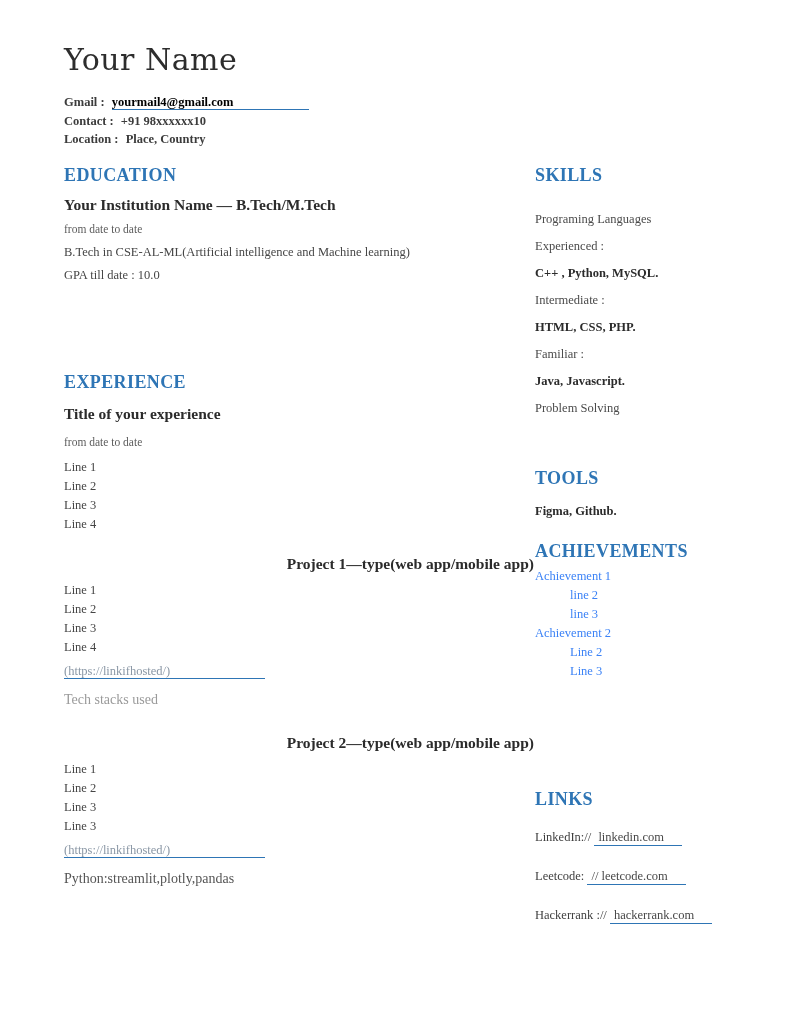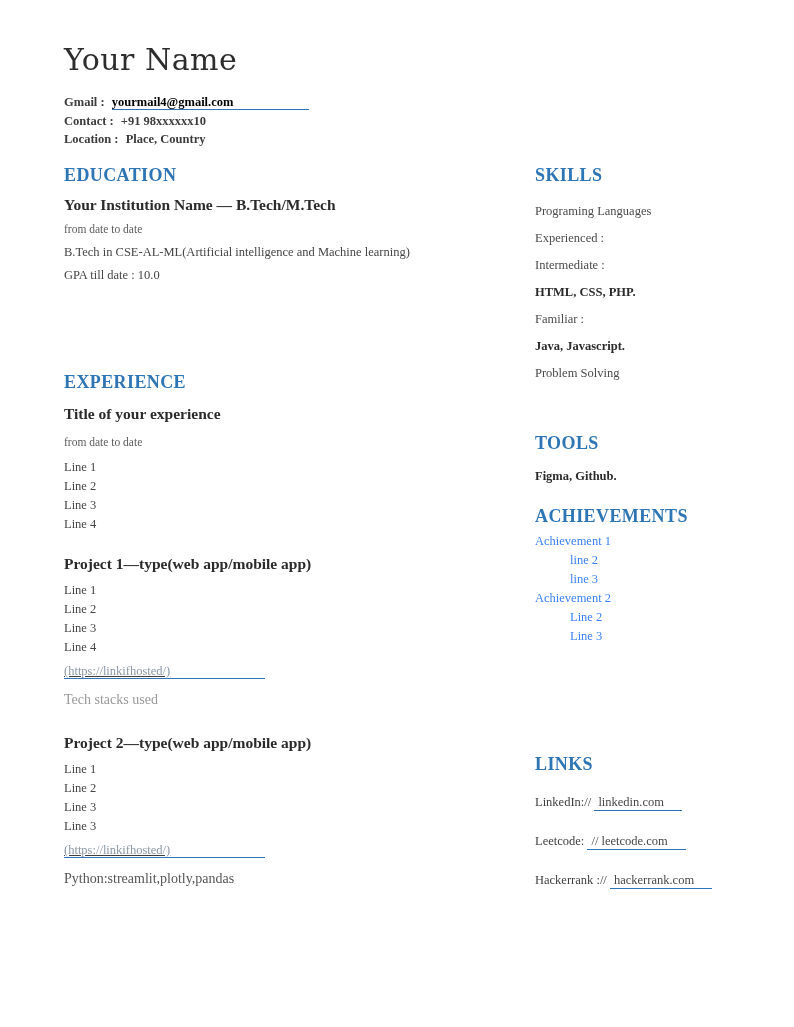--- a/index.html
+++ b/index.html
@@ -47,35 +47,35 @@
   .edu-degree, .edu-gpa { margin-top: 8px; font-size: 12.5px; color: #454545; line-height: 15px; }
 
   
   .experience-heading { margin-top: 92px; }
   .exp-title { margin-top: 14px; font-size: 15.5px; font-weight: 700; color: #2b2b2b; line-height: 19px; }
   .exp-dates { margin-top: 12px; }
   .line-list { margin-top: 8px; }
 
   
   .projects-heading { margin-top: 16px; }
-  .proj-title { margin-top: 20px; font-size: 15.5px; font-weight: 700; color: #2b2b2b; line-height: 19px; }
-  .proj-link-row { margin-top: 5px; line-height: 16px; text-decoration: underline; }
+  .proj-title { margin-top: 20px; font-size: 15.5px; font-weight: 700; color: #2b2b2b; line-height: 19px; text-align: right; }
+  .proj-link-row { margin-top: 5px; line-height: 16px; }
   .proj-link {
     font-size: 12.5px; color: #8a97a5; text-decoration: none;
     border-bottom: 1.4px solid #2e75b5; padding-right: 95px; cursor: pointer;
   }
   .proj-tech { margin-top: 13px; font-size: 14px; line-height: 15px; }
   .tech-muted { color: #9a9a9a; }
   .tech-dark  { color: #555555; }
   .proj-title-2 { margin-top: 26px; }
 
   
   .skill-row { font-size: 12.5px; line-height: 27px; color: #4a4a4a; }
   .skill-row.bold { font-weight: 700; color: #2b2b2b; }
-  .skills-list { margin-top: 15px; }
+  .skills-list { margin-top: 23px; }
 
   
   .tools-heading { margin-top: 49px; }
   .tools-value { margin-top: 17px; font-size: 12.5px; font-weight: 700; color: #2b2b2b; line-height: 17px; }
 
   
   .achievements-heading { margin-top: 24px; }
   .ach-list { margin-top: 8px; }
   .ach-row { font-size: 12.5px; line-height: 19px; color: #3b82f6; }
   .ach-row.indent { padding-left: 35px; }
@@ -155,20 +155,21 @@
     <div class="proj-tech tech-dark">Python:streamlit,plotly,pandas</div>
 
   </div>
 
   <div class="col-right">
 
     <div class="sec-heading">SKILLS</div>
     <div class="skills-list">
       <div class="skill-row">Programing Languages</div>
       <div class="skill-row">Experienced :</div>
+      <div class="skill-row bold">C++ , Python, MySQL.</div>
       <div class="skill-row">Intermediate :</div>
       <div class="skill-row bold">HTML, CSS, PHP.</div>
       <div class="skill-row">Familiar :</div>
       <div class="skill-row bold">Java, Javascript.</div>
       <div class="skill-row">Problem Solving</div>
     </div>
 
     <div class="sec-heading tools-heading">TOOLS</div>
     <div class="tools-value">Figma, Github.</div>
 

